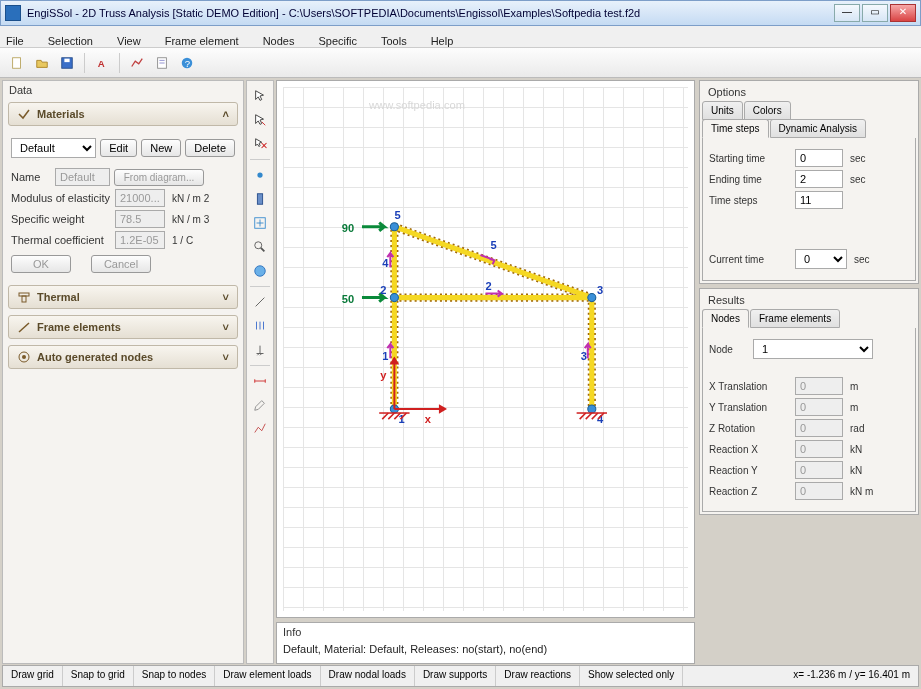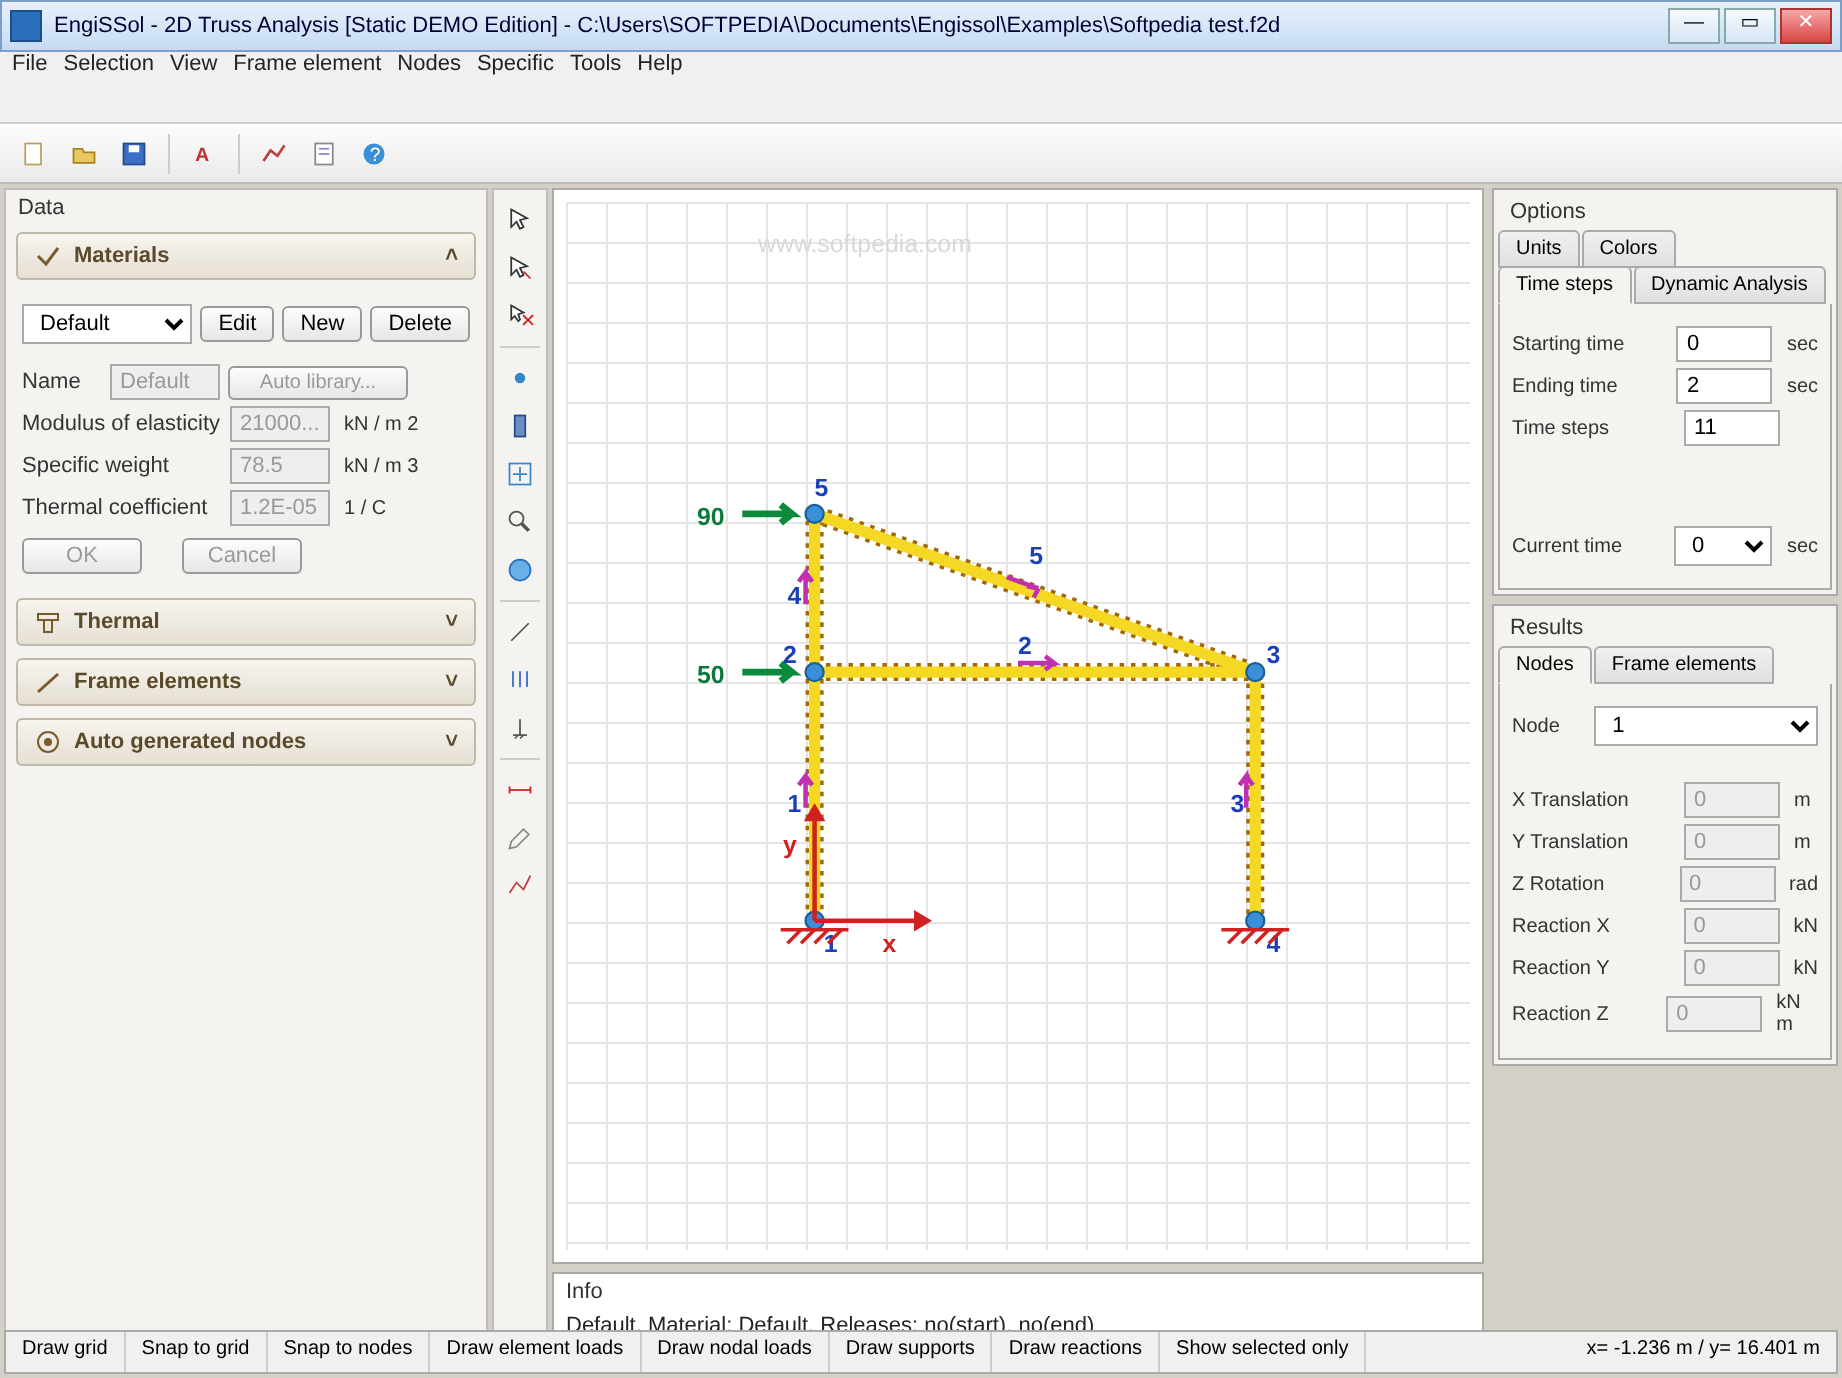--- a/index.html
+++ b/index.html
@@ -6,21 +6,21 @@
 body { background: #d4d0c8; width: 921px; height: 689px; overflow: hidden; position: relative; }
 
 
 .titlebar { height: 26px; background: linear-gradient(#e8f1fb, #c5dbf3); border: 1px solid #7d9ec8; display: flex; align-items: center; padding: 0 4px; }
 .titlebar .app-icon { width: 16px; height: 16px; background: #2a6fbb; margin-right: 6px; display: inline-block; border: 1px solid #1a4f8b; }
 .titlebar .title-text { color: #003; flex: 1; }
 .titlebar .win-btn { width: 26px; height: 18px; margin-left: 2px; border: 1px solid #8aa; background: linear-gradient(#f5f9fd,#d7e6f5); text-align: center; line-height: 14px; cursor: pointer; font-size: 10px; }
 .titlebar .win-btn.close { background: linear-gradient(#f7a8a8,#d94444); color: #fff; border-color: #a33; }
 
 
-.menubar { height: 36px; background: #f0f0f0; border-bottom: 1px solid #ccc; display: flex; align-items: flex-start; padding: 0 6px; gap: 8px; }
+.menubar { height: 22px; background: #f0f0f0; border-bottom: 1px solid #ccc; display: flex; align-items: flex-end; padding: 0 6px; gap: 24px; }
 .menubar span { color: #222; cursor: pointer; }
 
 
 .toolbar { height: 30px; background: linear-gradient(#fdfdfd,#eaeaea); border-bottom: 1px solid #bbb; display: flex; align-items: center; padding: 0 6px; gap: 3px; }
 .tool-btn { width: 22px; height: 22px; border: 1px solid transparent; border-radius: 3px; display: flex; align-items: center; justify-content: center; cursor: pointer; }
 .tool-sep { width: 1px; height: 20px; background: #ccc; margin: 0 3px; }
 
 
 .main { display: flex; height: 588px; }
 .panel-label { font-size: 11px; color: #333; padding: 3px 6px; background: transparent; }
@@ -51,21 +51,21 @@
 .tab { padding: 4px 12px; border: 1px solid #aaa; border-bottom: none; border-radius: 4px 4px 0 0; background: linear-gradient(#f8f8f8,#e8e8e8); cursor: pointer; margin-right: 2px; }
 .tab.active { background: #fff; position: relative; z-index: 2; }
 .canvas-wrap { flex: 1; border: 1px solid #aaa; background: #fff; position: relative; }
 .grid-bg { position: absolute; inset: 6px; background-image: linear-gradient(#e5e5e5 1px, transparent 1px), linear-gradient(90deg, #e5e5e5 1px, transparent 1px); background-size: 20px 20px; }
 .truss-svg { position: absolute; inset: 6px; }
 .info-bar { height: 42px; border: 1px solid #aaa; margin-top: 4px; background: #fff; }
 .info-bar .info-label { color: #333; padding: 3px 6px; }
 .info-bar .info-text { padding: 2px 6px; color: #222; }
 
 
-.right { width: 173px; margin: 2px; display: flex; flex-direction: column; gap: 4px; }
+.right { width: 220px; margin: 2px; display: flex; flex-direction: column; gap: 4px; }
 .options-panel, .results-panel { border: 1px solid #aaa; background: #f5f3f0; padding: 2px; }
 .sub-tabs { display: flex; flex-wrap: wrap; }
 .sub-tab { padding: 3px 8px; border: 1px solid #aaa; border-radius: 3px 3px 0 0; background: linear-gradient(#f0f0f0,#e0e0e0); margin-right: 1px; cursor: pointer; font-size: 10px; }
 .sub-tab.active { background: #f5f3f0; border-bottom-color: #f5f3f0; }
 .panel-body { border: 1px solid #aaa; border-top: none; padding: 8px 6px; background: #f5f3f0; }
 .panel-body .row label { width: 82px; font-size: 10px; }
 .panel-body input { width: 48px; }
 .panel-body .unit { font-size: 10px; }
 
 
@@ -158,21 +158,21 @@
     <div class="materials-body">
       <div class="row">
         <select class="combo"><option>Default</option></select>
         <button class="btn">Edit</button>
         <button class="btn">New</button>
         <button class="btn">Delete</button>
       </div>
       <div class="row" style="margin-top:10px;">
         <label style="width:40px;">Name</label>
         <input type="text" class="ro" style="width: 55px;" readonly="" value="Default">
-        <button class="btn disabled" style="width:90px;font-size:10px;">Auto library...</button>
+        <button class="btn disabled" style="width:90px;font-size:10px;">From diagram...</button>
       </div>
       <div class="row">
         <label>Modulus of elasticity</label>
         <input type="text" class="ro" readonly="" value="21000..." style="">
         <span class="unit">kN  /  m  2</span>
       </div>
       <div class="row">
         <label>Specific weight</label>
         <input type="text" class="ro" readonly="" value="78.5" style="">
         <span class="unit">kN  /  m  3</span>

